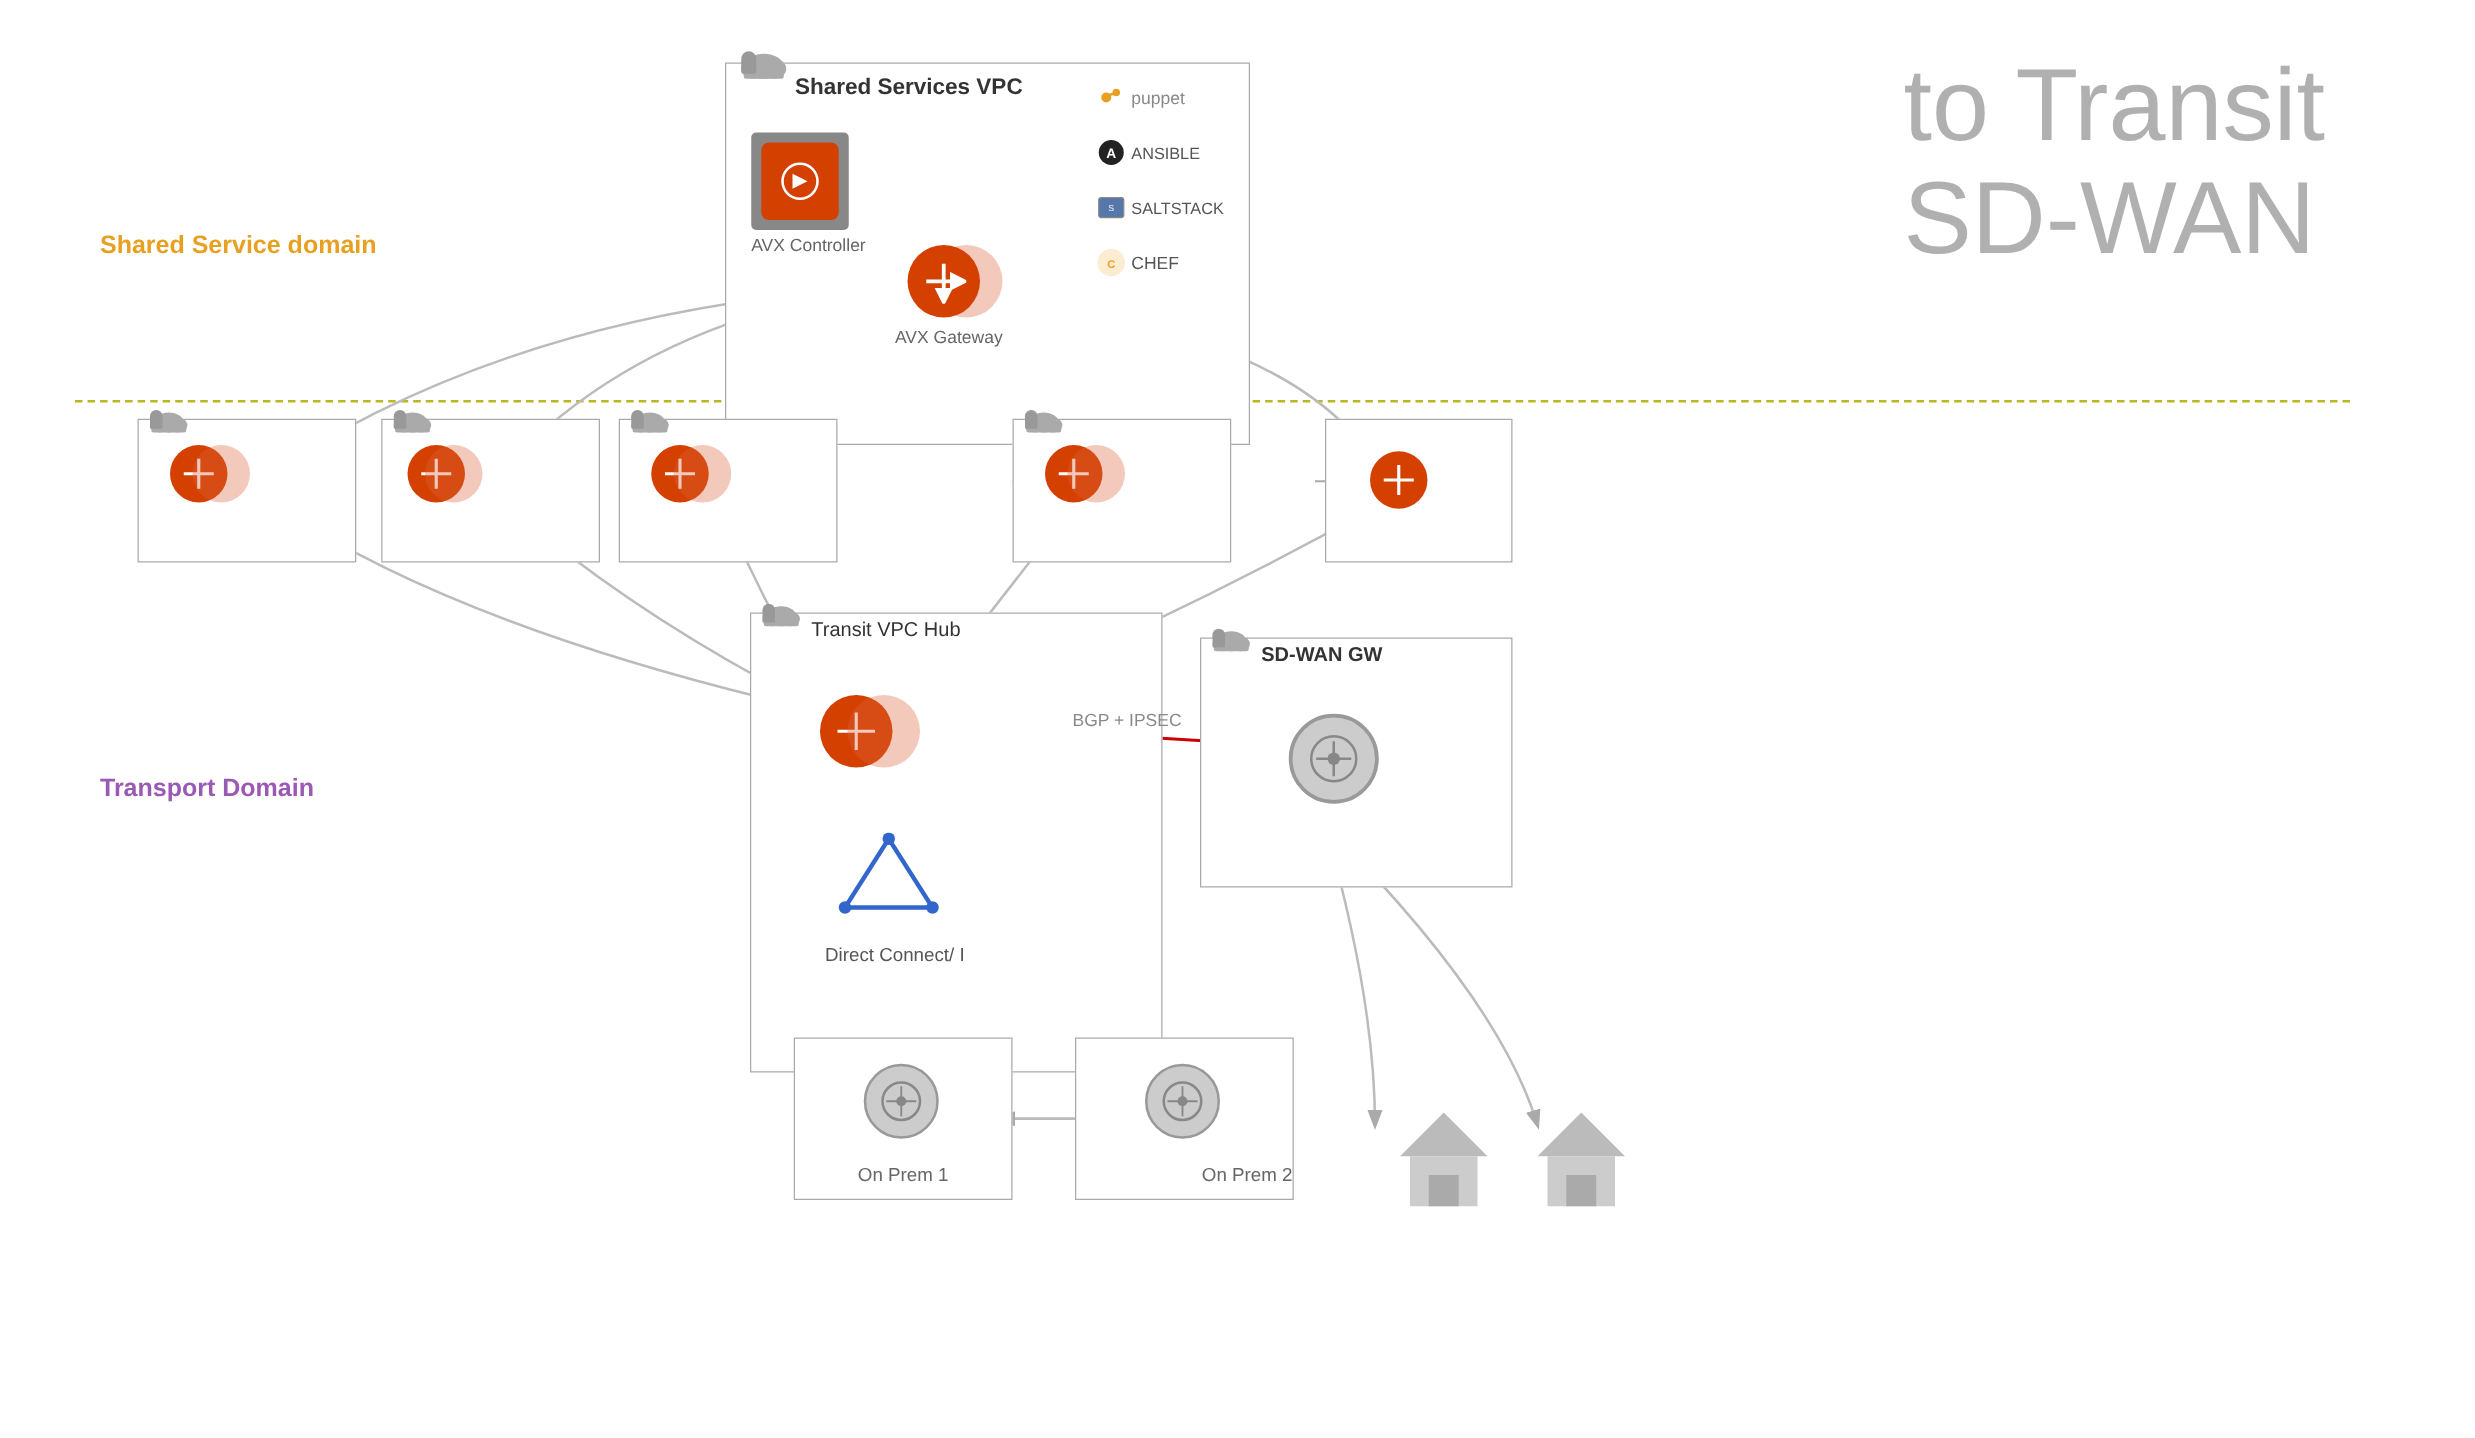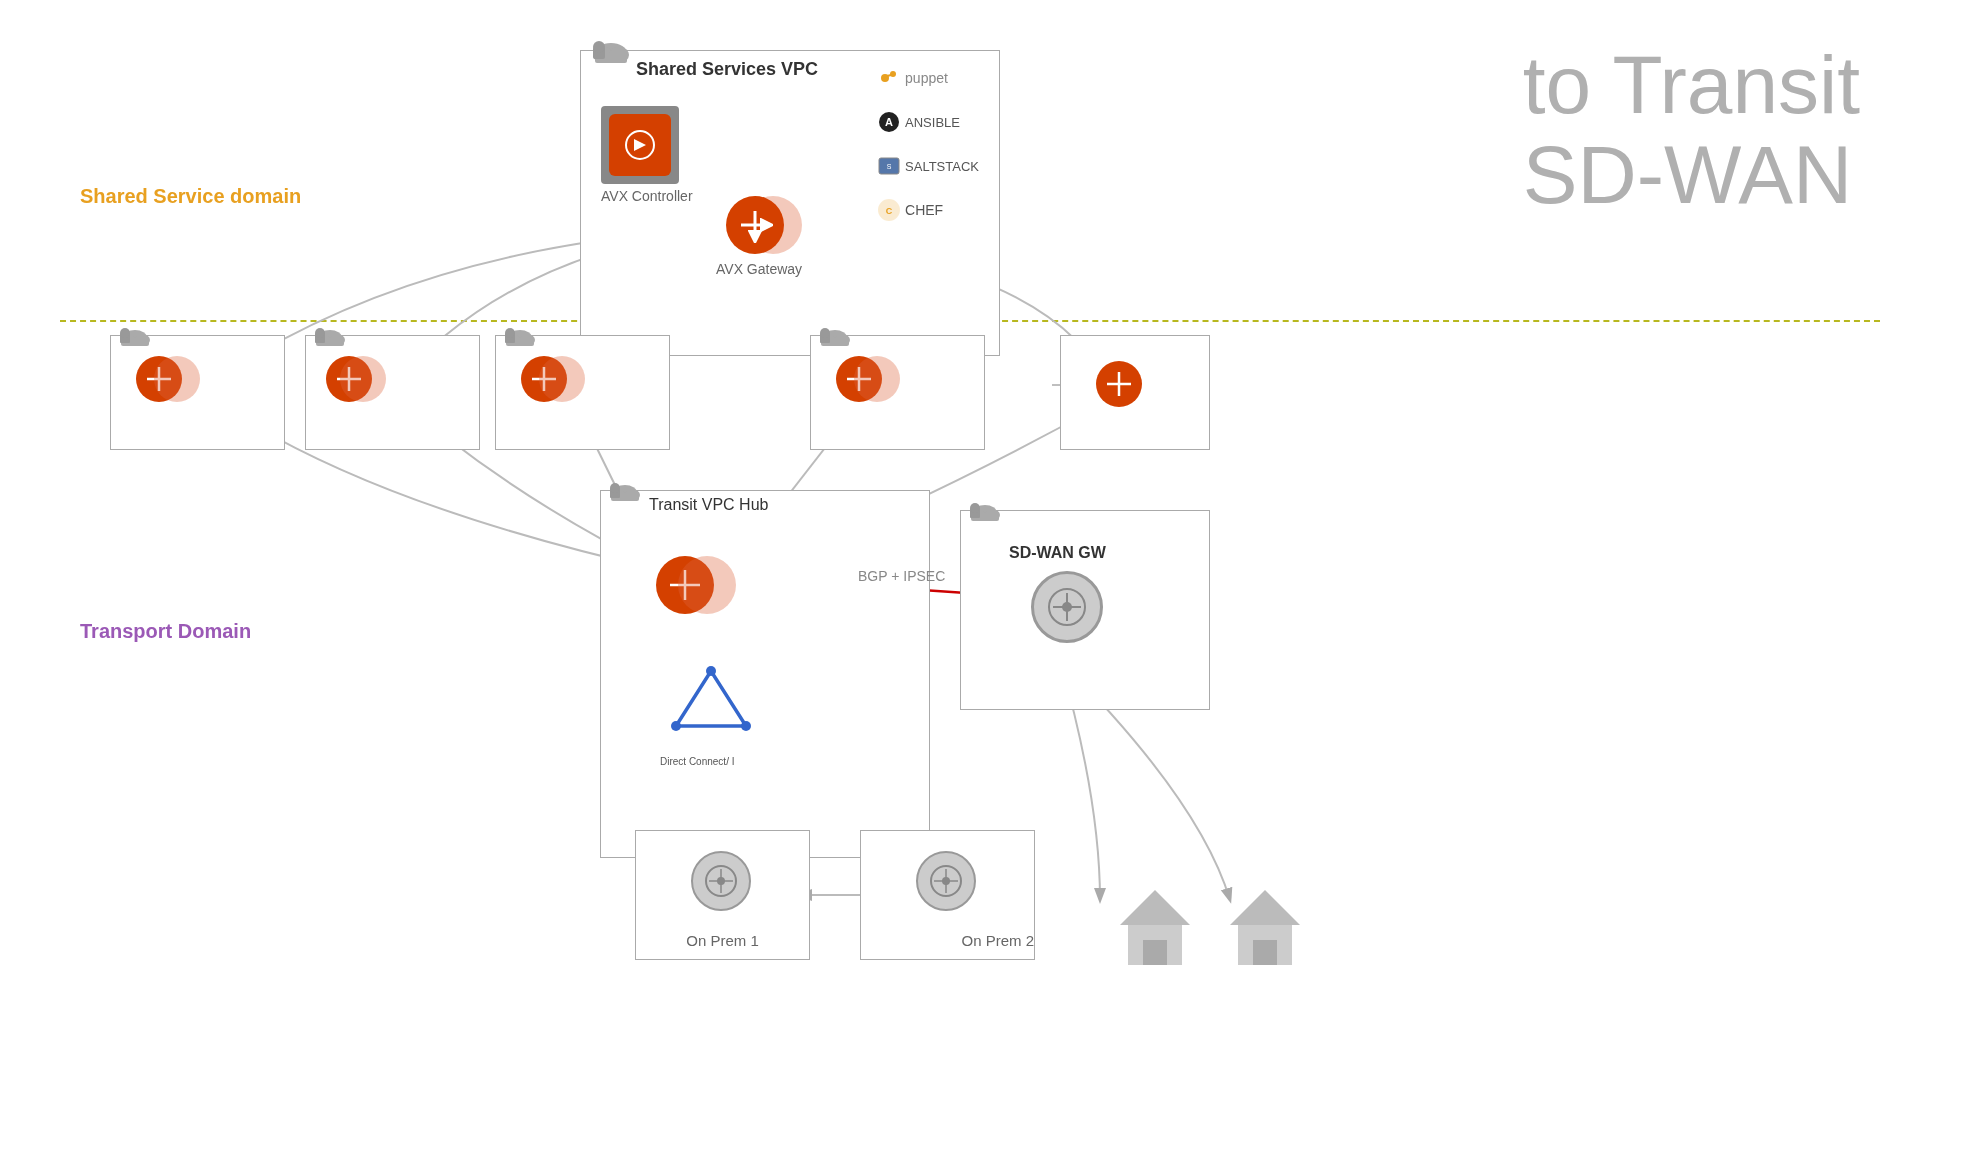--- a/index.html
+++ b/index.html
@@ -364,35 +364,35 @@
 <div class="vpc-box" style="left:960px; top:510px; width:250px; height:200px;">
 
   <svg style="position:absolute; top:-14px; left:8px; width:32px; height:26px;">
     <ellipse cx="16" cy="16" rx="12" ry="8" fill="#aaa"></ellipse>
     <ellipse cx="9" cy="18" rx="8" ry="6" fill="#aaa"></ellipse>
     <ellipse cx="23" cy="18" rx="8" ry="6" fill="#aaa"></ellipse>
     <rect x="2" y="16" width="28" height="8" fill="#aaa" rx="2"></rect>
     <rect x="1" y="11" width="10" height="10" fill="#999" rx="1"></rect>
     <ellipse cx="6" cy="11" rx="5" ry="5" fill="#999"></ellipse>
   </svg>
-  <div class="label" style="top:5px; left:48px; font-size:16px; font-weight:600;margin-top:28px;">SD-WAN GW</div>
+  <div class="label" style="top:5px; left:48px; font-size:16px; font-weight:600;">SD-WAN GW</div>
 
   <div style="position:absolute; top:60px; left:70px; width:72px; height:72px; border-radius:50%; background:#ccc; border:3px solid #999; display:flex; align-items:center; justify-content:center;">
     <svg width="44" height="44">
       <circle cx="22" cy="22" r="18" fill="none" stroke="#888" stroke-width="2"></circle>
       <line x1="8" y1="22" x2="36" y2="22" stroke="#888" stroke-width="2"></line>
       <line x1="22" y1="8" x2="22" y2="36" stroke="#888" stroke-width="2"></line>
       <circle cx="22" cy="22" r="5" fill="#888"></circle>
     </svg>
   </div>
 </div>
 
 <div class="bgp-label" style="top:568px; left:858px;">BGP + IPSEC</div>
 
-<div class="label" style="top:756px; left:660px; font-size:10px; color:#555;">Direct Connect/ I</div>
+<div class="label" style="top:756px; left:660px; font-size:15px; color:#555;">Direct Connect/ I</div>
 
 <div class="vpc-box" style="left:635px; top:830px; width:175px; height:130px;">
 
   <div style="position:absolute; top:20px; left:55px; width:60px; height:60px; border-radius:50%; background:#ccc; border:2px solid #999; display:flex; align-items:center; justify-content:center;">
     <svg width="38" height="38">
       <circle cx="19" cy="19" r="15" fill="none" stroke="#888" stroke-width="2"></circle>
       <line x1="7" y1="19" x2="31" y2="19" stroke="#888" stroke-width="1.5"></line>
       <line x1="19" y1="7" x2="19" y2="31" stroke="#888" stroke-width="1.5"></line>
       <circle cx="19" cy="19" r="4" fill="#888"></circle>
     </svg>

